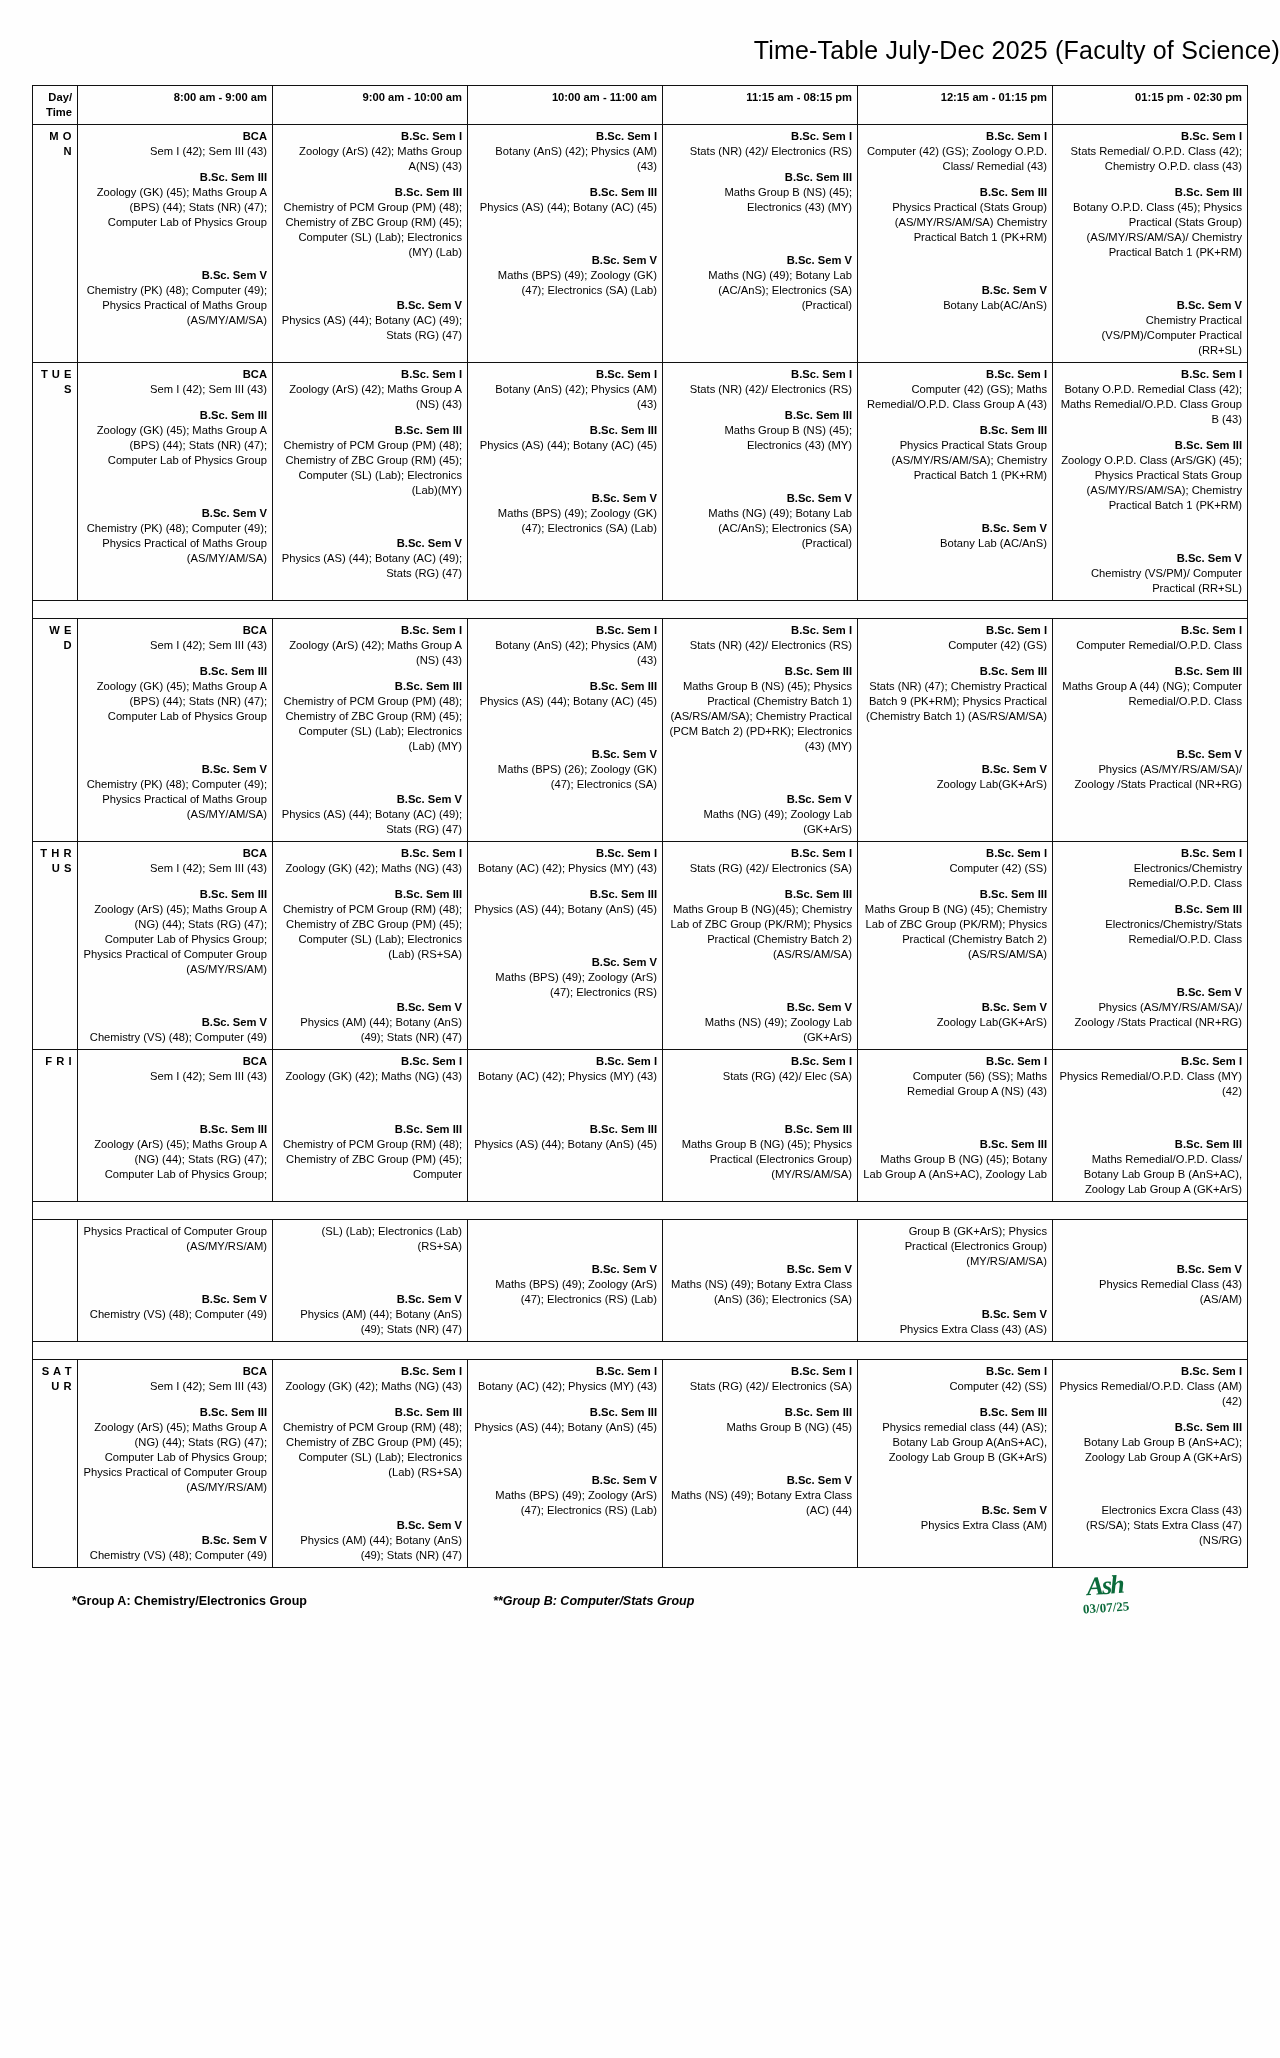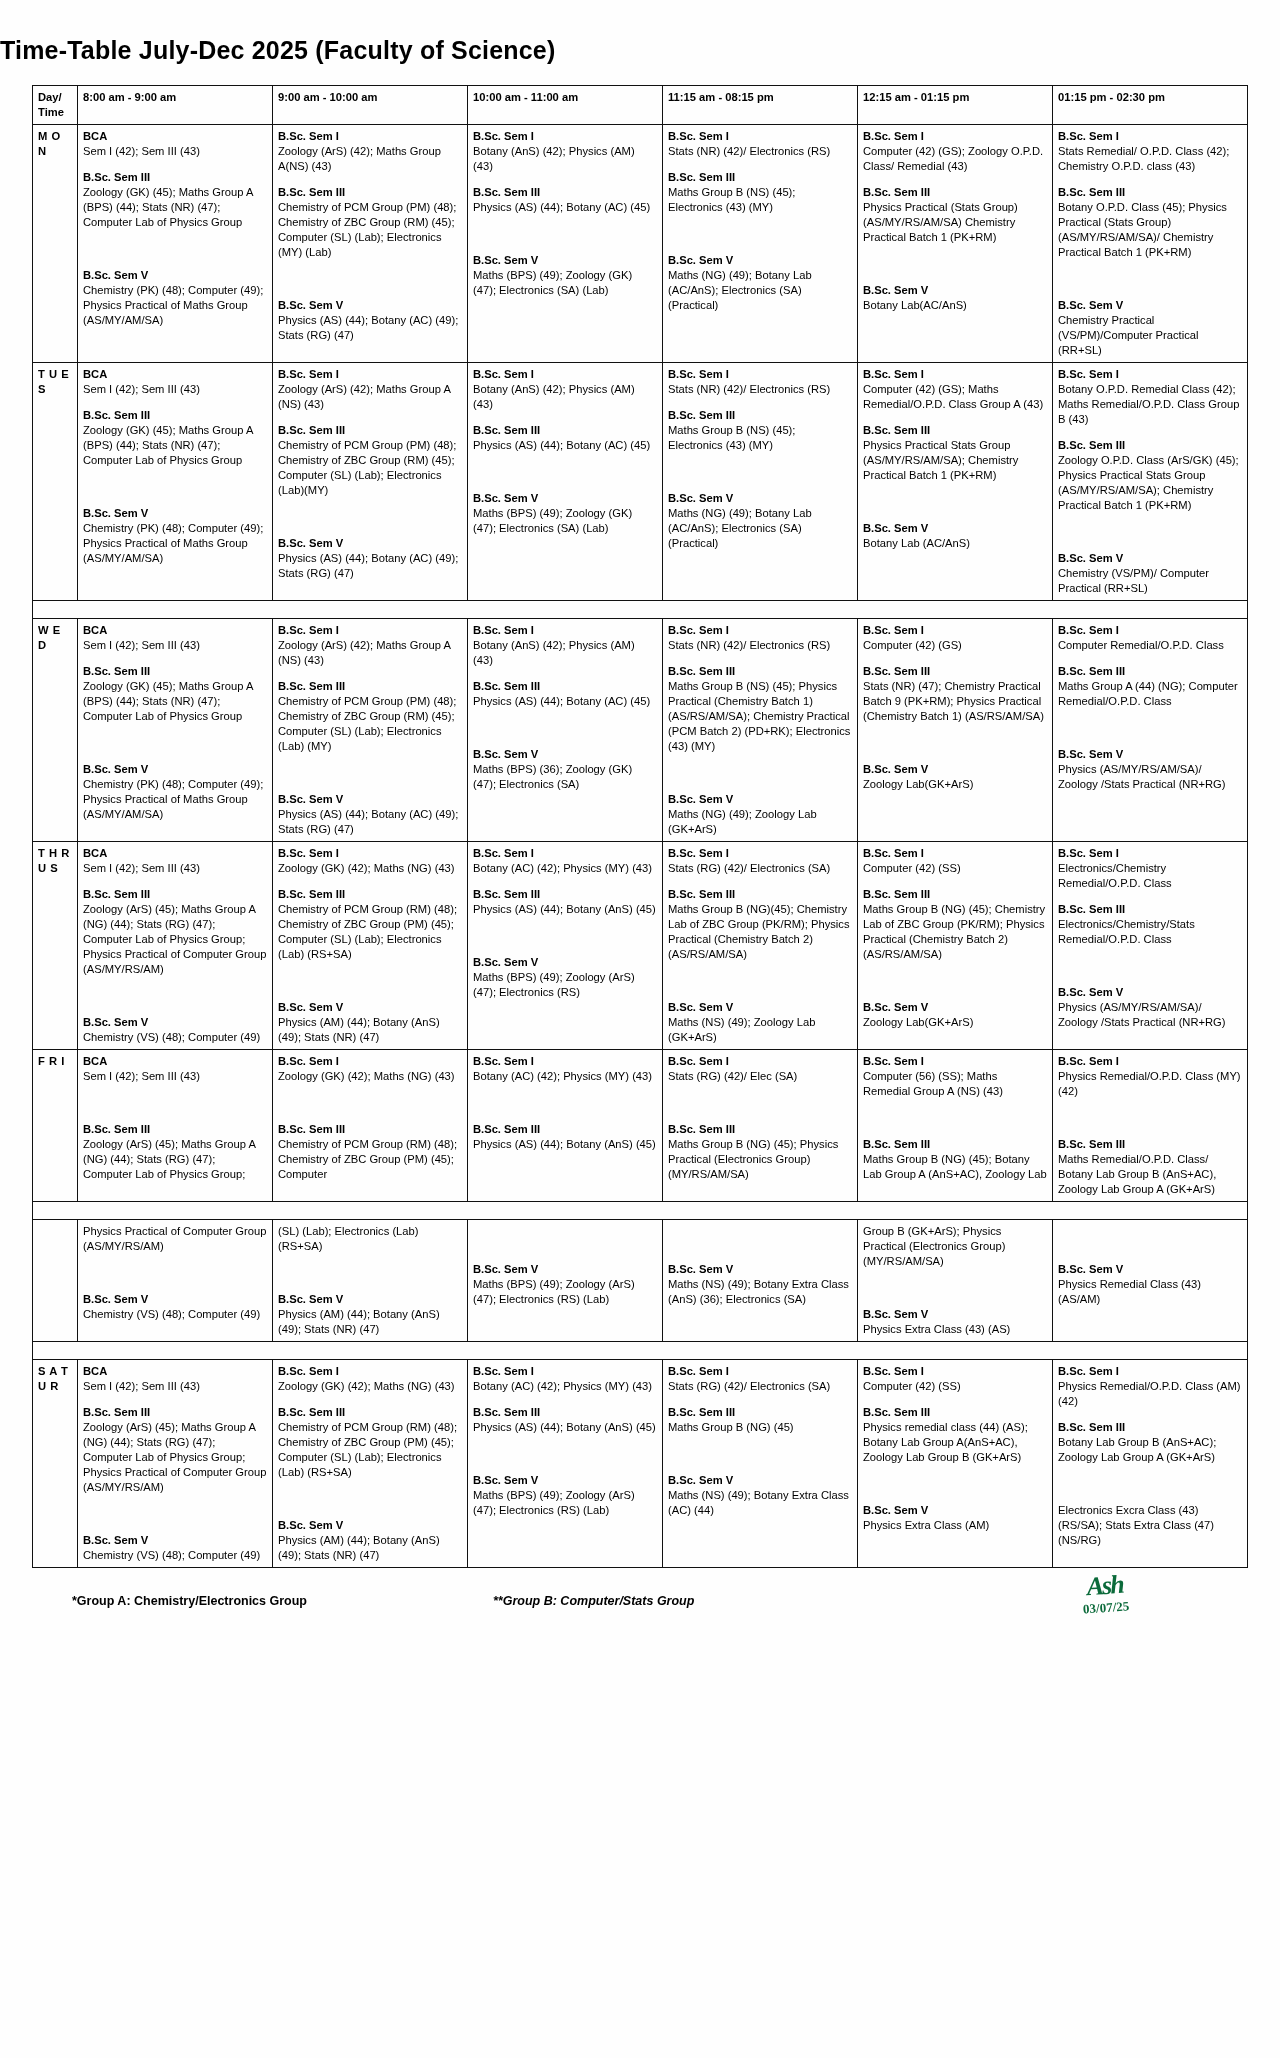--- a/index.html
+++ b/index.html
@@ -14,39 +14,39 @@
   }
   .page {
     width: 1280px;
     min-height: 2058px;
     position: relative;
     padding: 0;
     box-sizing: border-box;
     background: #fefefe;
   }
   .title {
-    text-align: left;
+    text-align: right;
     font-size: 25px;
-    font-weight: bold;
+    font-weight: normal;
     padding: 36px 0 20px 0;
     letter-spacing: 0.2px;
   }
   table.tt {
     border-collapse: collapse;
     width: 1216px;
     margin: 0 auto;
     table-layout: fixed;
   }
   table.tt td, table.tt th {
     border: 1px solid #111;
     vertical-align: top;
     padding: 4px 5px;
     font-size: 11.2px;
     line-height: 1.34;
-    text-align: left;
+    text-align: right;
   }
   thead th {
     font-weight: bold;
     font-size: 11.6px;
     vertical-align: middle;
     padding: 7px 4px;
   }
   th.daycol {
     width: 34px;
   }
@@ -342,21 +342,21 @@
             <div class="blk">
               <span class="hd">B.Sc. Sem I</span>
               <span class="bd">Botany (AnS) (42); Physics (AM) (43)</span>
             </div>
             <div class="blk">
               <span class="hd">B.Sc. Sem III</span>
               <span class="bd">Physics (AS) (44); Botany (AC) (45)</span>
             </div>
             <div class="blk">
               <span class="hd">B.Sc. Sem V</span>
-              <span class="bd">Maths (BPS) (36); Zoology (GK) (47); Electronics (SA)</span>
+              <span class="bd">Maths (BPS) (26); Zoology (GK) (47); Electronics (SA)</span>
             </div>
           </td>
           <td>
             <div class="blk">
               <span class="hd">B.Sc. Sem I</span>
               <span class="bd">Stats (NR) (42)/ Electronics (RS)</span>
             </div>
             <div class="blk">
               <span class="hd">B.Sc. Sem III</span>
               <span class="bd">Maths Group B (NS) (45); Physics Practical (Chemistry Batch 1) (AS/RS/AM/SA); Chemistry Practical (PCM Batch 2) (PD+RK); Electronics (43) (MY)</span>

